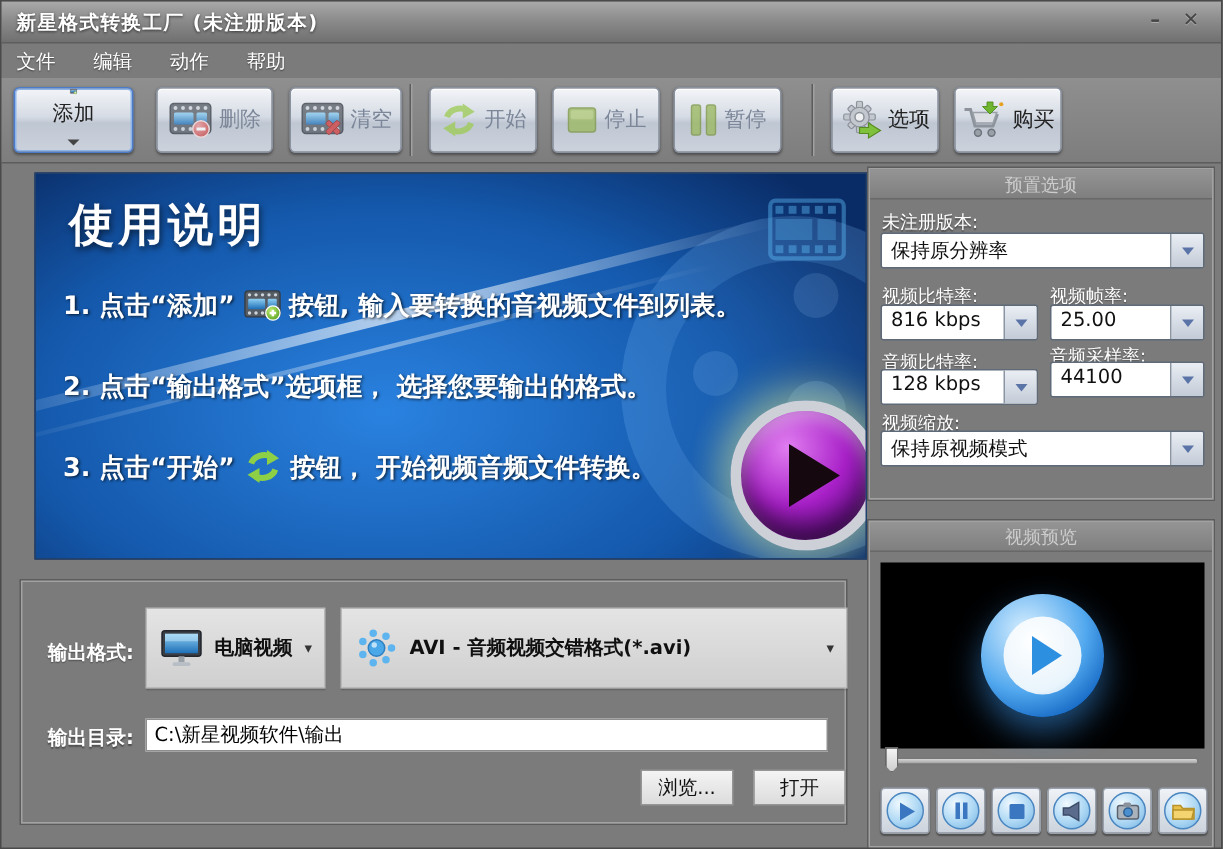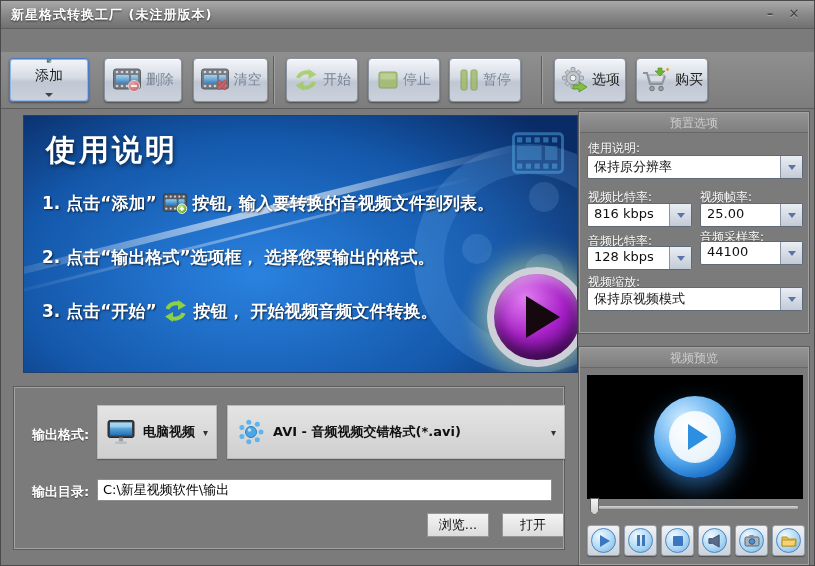--- a/index.html
+++ b/index.html
@@ -143,20 +143,26 @@
       </radialGradient>
     </defs>
   </svg>
 
   <div class="titlebar">
     <span class="title">新星格式转换工厂  (未注册版本)</span>
     <span class="winbtn min">–</span>
     <span class="winbtn cls">✕</span>
   </div>
 
+  <div class="menubar">
+    <span class="menu-item">文件</span>
+    <span class="menu-item">编辑</span>
+    <span class="menu-item">动作</span>
+    <span class="menu-item">帮助</span>
+  </div>
 
   <div class="toolbar">
     <div class="tbtn focus" style="left:8px;width:80px;flex-direction:column;">
       <svg width="30" height="26" viewBox="0 0 30 26">
         <rect x="1.5" y="2" width="27" height="20" rx="2.5" fill="#565c64" stroke="#343a42"></rect>
         <g fill="#cfd4da">
             <circle cx="5" cy="5" r="1.3"></circle>
             <circle cx="10" cy="5" r="1.3"></circle>
             <circle cx="15" cy="5" r="1.3"></circle>
             <circle cx="20" cy="5" r="1.3"></circle>
@@ -378,21 +384,21 @@
       <span class="caret">▾</span>
     </div>
     <span class="wlabel" style="left:17px;top:95px;font-size:13px;font-weight:bold;">输出目录:</span>
     <input class="dir-input" type="text" value="C:\新星视频软件\输出" style="">
     <button class="gbtn" style="left:412px;">浏览...</button>
     <button class="gbtn" style="left:487px;">打开</button>
   </div>
 
   <div class="groupbox preset-group">
     <div class="group-header">预置选项</div>
-    <span class="wlabel" style="left:8px;top:27px;">使用说明:</span>
+    <span class="wlabel" style="left:8px;top:27px;">未注册版本:</span>
     <div class="combo" style="left:7px;top:42px;width:216px;">
       <span class="val">保持原分辨率</span>
       <span class="cbtn">
           <span class="arr"></span>
         </span>
     </div>
     <span class="wlabel" style="left:8px;top:76px;">视频比特率:</span>
     <span class="wlabel" style="left:120px;top:76px;">视频帧率:</span>
     <div class="combo" style="left:7px;top:90px;width:105px;">
       <span class="val">816 kbps</span>

